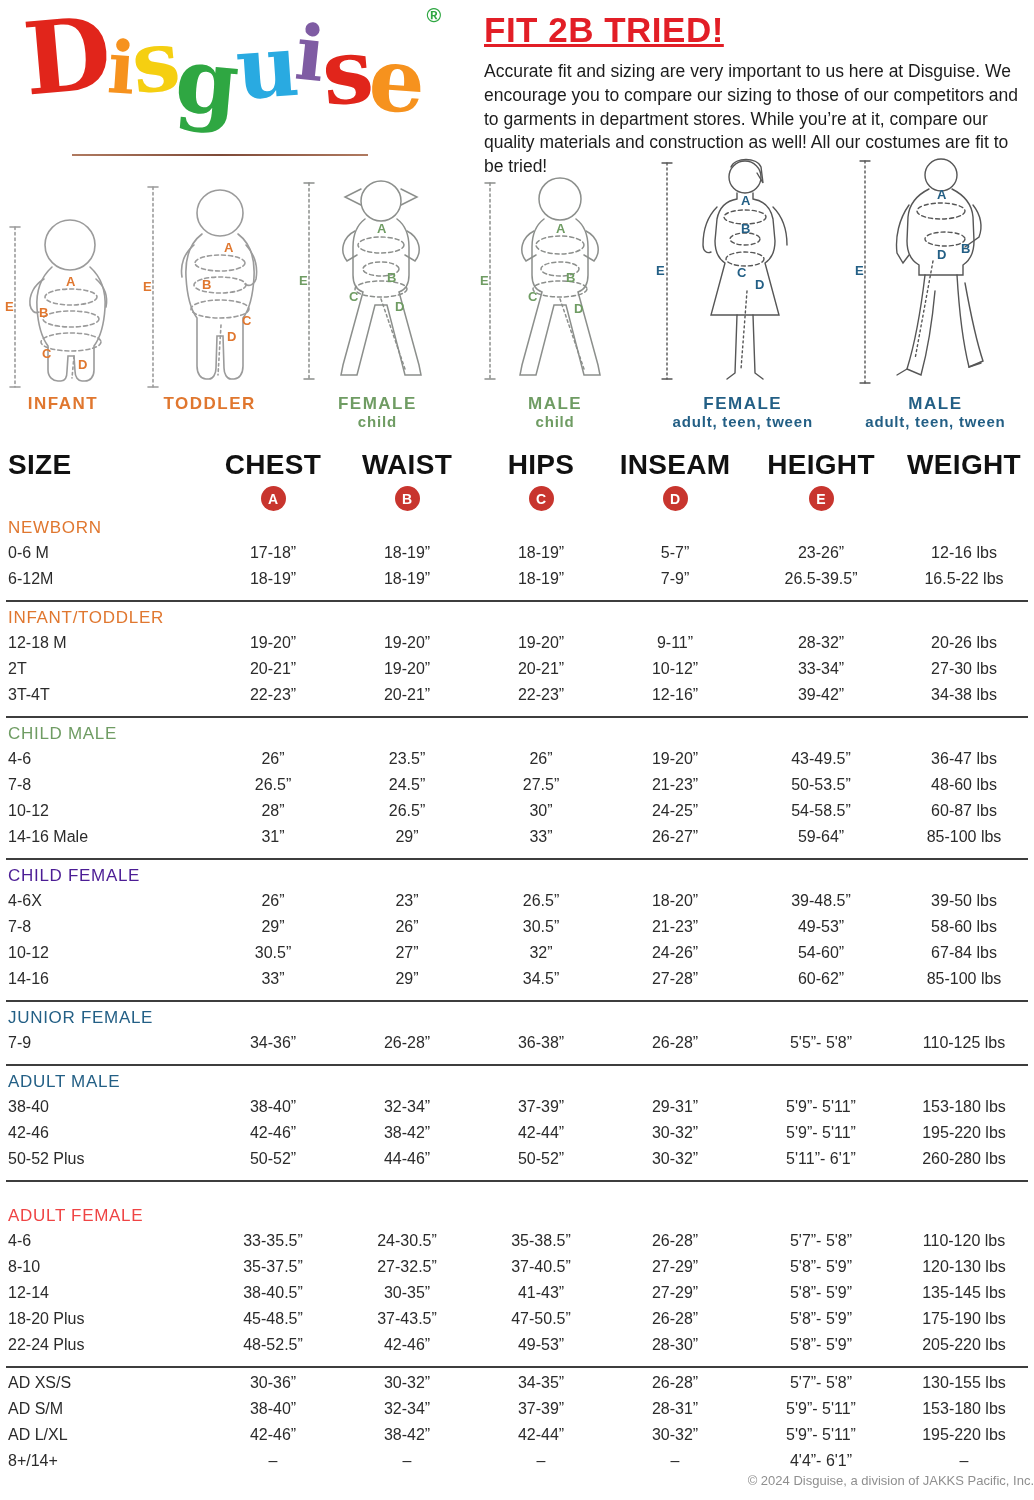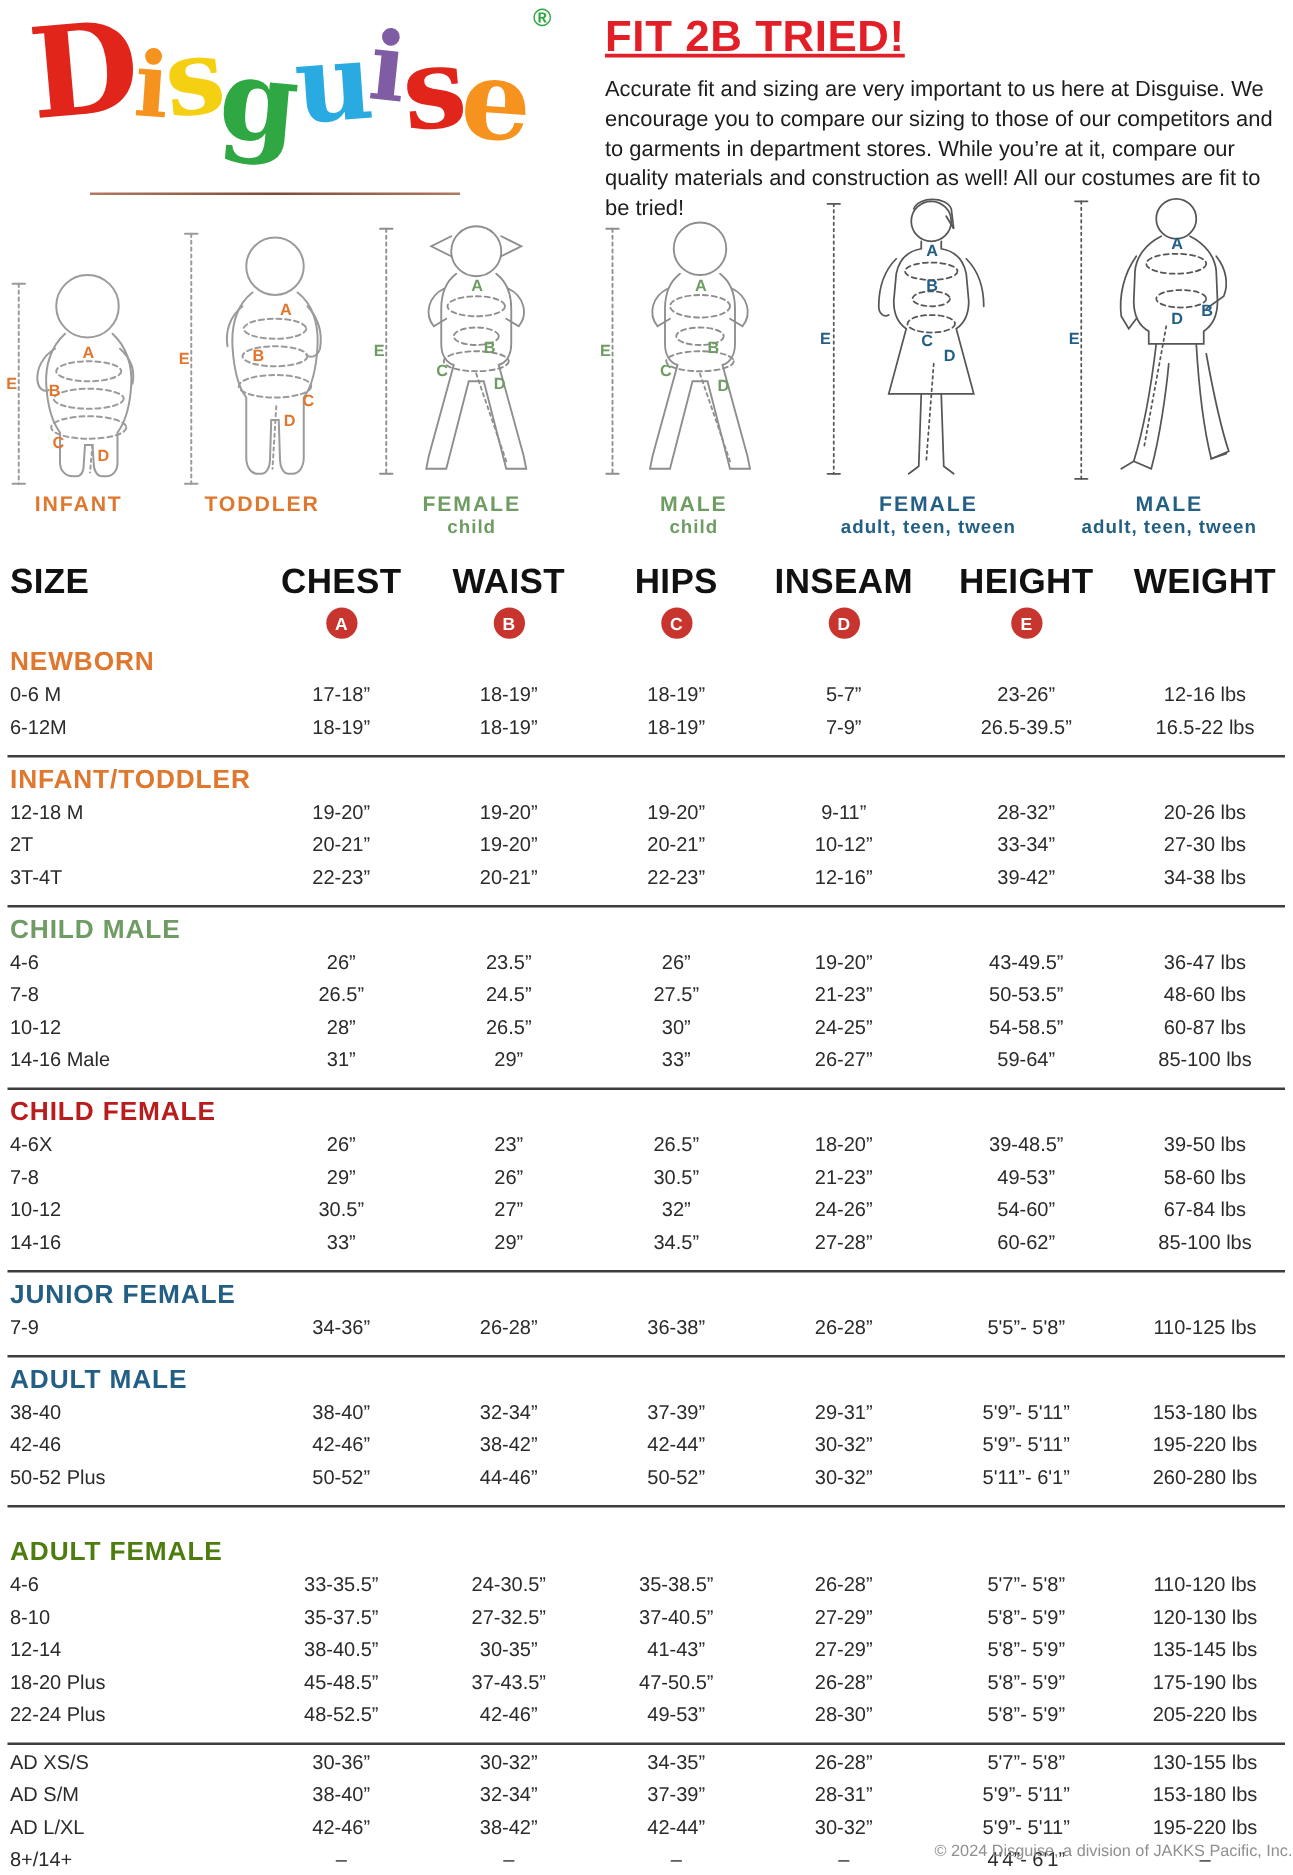--- a/index.html
+++ b/index.html
@@ -37,21 +37,21 @@
 
   
   .size-table{padding:0 6px;margin-top:8px;}
   .t-grid{display:grid;grid-template-columns:200px 134px 134px 134px 134px 158px 1fr;align-items:center;}
   .th{font-size:28px;font-weight:bold;text-align:center;letter-spacing:.3px;color:#111;}
   .th-size{text-align:left;padding-left:2px;}
   .t-badges{margin-top:5px;height:26px;}
   .badge-cell{display:flex;justify-content:center;}
   .badge{width:25px;height:25px;border-radius:50%;color:#fff;font-weight:bold;font-size:14px;
          display:inline-flex;align-items:center;justify-content:center;background:#c8352e;}
-  .section-title{font-size:21px;font-weight:bold;letter-spacing:.7px;margin:6px 0 2px 2px;}
+  .section-title{font-size:17px;font-weight:normal;letter-spacing:.7px;margin:6px 0 2px 2px;}
   .t-row{height:26px;font-size:16px;color:#2b2b2b;}
   .td{text-align:center;}
   .td-size{text-align:left;padding-left:2px;}
   .divider{height:2px;background:#3d3d3d;margin:8px 0 2px 0;}
 
   
   .footer{position:absolute;left:0;right:0;bottom:12px;text-align:right;}
   .footer p{margin:0;font-size:13px;color:#8f8f8f;}
 </style>
 </head>
@@ -362,21 +362,21 @@
         <div class="t-grid t-row">
           <div class="td td-size">14-16 Male</div>
           <div class="td">31”</div>
           <div class="td">29”</div>
           <div class="td">33”</div>
           <div class="td">26-27”</div>
           <div class="td">59-64”</div>
           <div class="td">85-100 lbs</div>
         </div>
         <div class="divider"></div>
-        <div class="section-title" style="color: #b91c1c;">CHILD FEMALE</div>
+        <div class="section-title" style="color: #4c1d95;">CHILD FEMALE</div>
         <div class="t-grid t-row">
           <div class="td td-size">4-6X</div>
           <div class="td">26”</div>
           <div class="td">23”</div>
           <div class="td">26.5”</div>
           <div class="td">18-20”</div>
           <div class="td">39-48.5”</div>
           <div class="td">39-50 lbs</div>
         </div>
         <div class="t-grid t-row">
@@ -440,21 +440,21 @@
         <div class="t-grid t-row">
           <div class="td td-size">50-52 Plus</div>
           <div class="td">50-52”</div>
           <div class="td">44-46”</div>
           <div class="td">50-52”</div>
           <div class="td">30-32”</div>
           <div class="td">5'11”- 6'1”</div>
           <div class="td">260-280 lbs</div>
         </div>
         <div class="divider"></div>
-        <div class="section-title" style="color: #4d7c0f; margin-top: 24px;">ADULT FEMALE</div>
+        <div class="section-title" style="color: #ef4444; margin-top: 24px;">ADULT FEMALE</div>
         <div class="t-grid t-row">
           <div class="td td-size">4-6</div>
           <div class="td">33-35.5”</div>
           <div class="td">24-30.5”</div>
           <div class="td">35-38.5”</div>
           <div class="td">26-28”</div>
           <div class="td">5'7”- 5'8”</div>
           <div class="td">110-120 lbs</div>
         </div>
         <div class="t-grid t-row">

